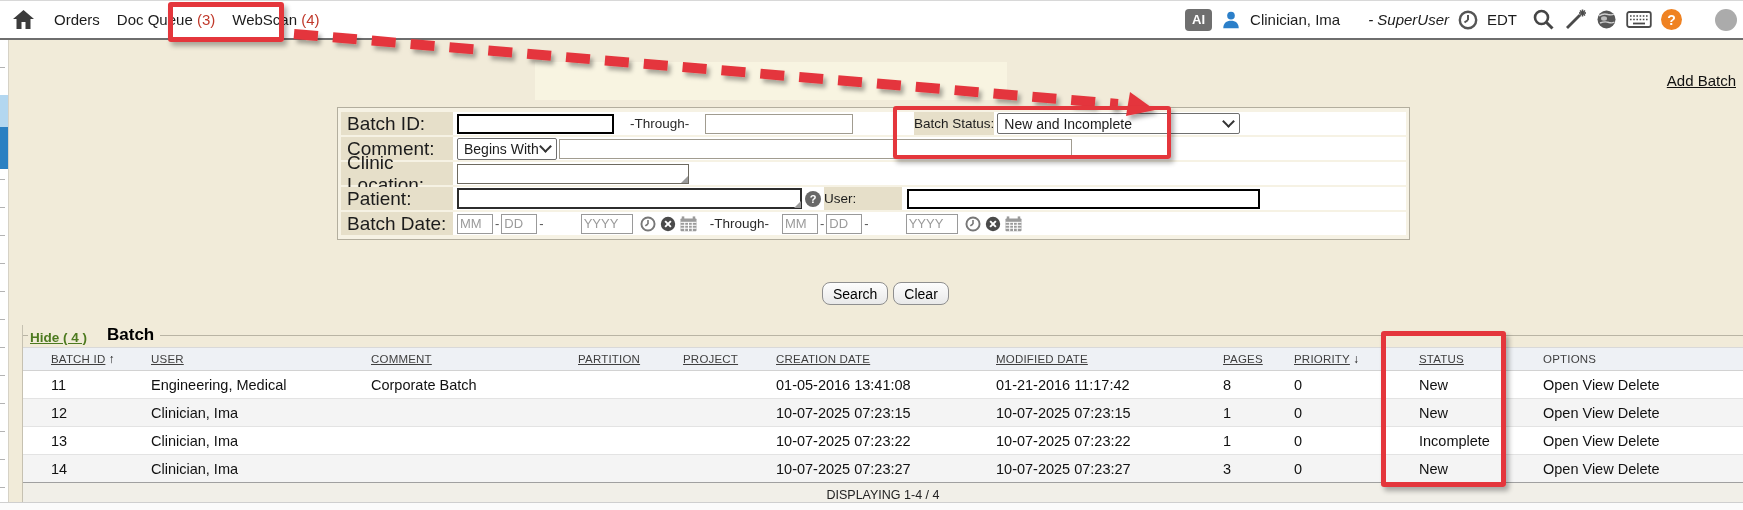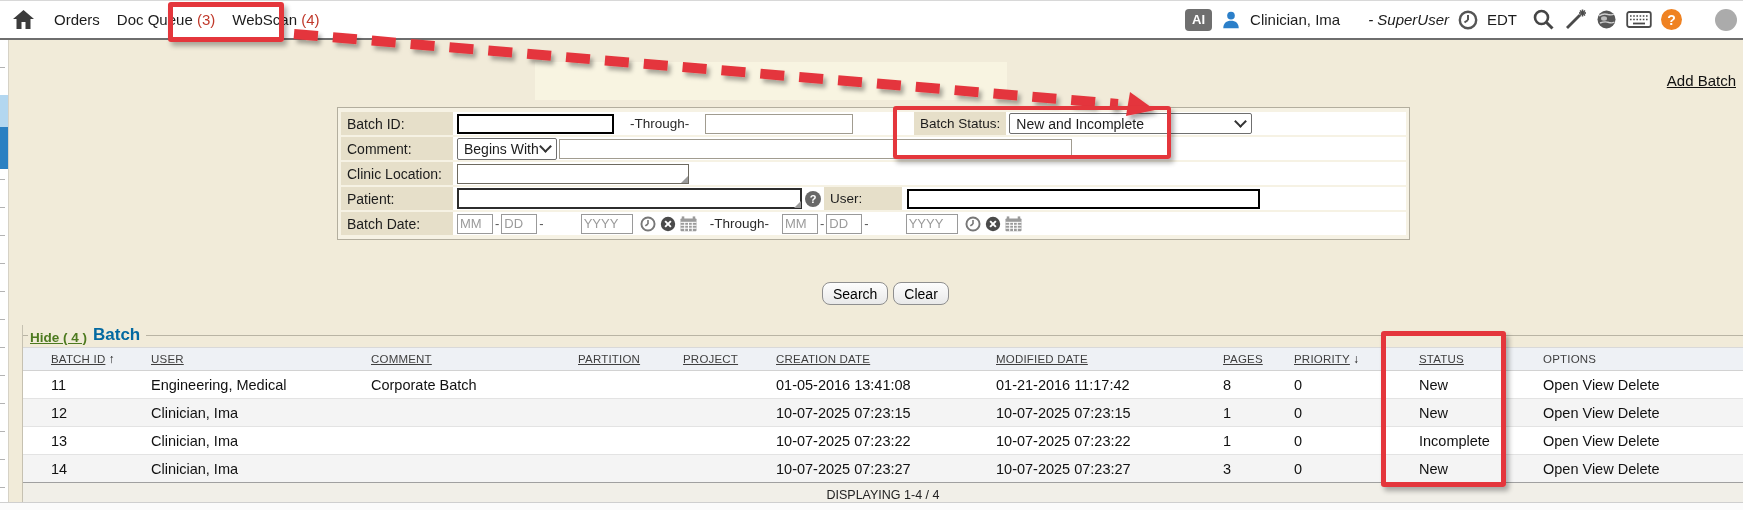--- a/index.html
+++ b/index.html
@@ -37,32 +37,32 @@
   .pale-strip{position:absolute;left:535px;top:62px;width:472px;height:38px;background:#f8f4e1;}
   .add-batch{position:absolute;right:7px;top:72px;font-size:15px;color:#111;
     text-decoration:underline;cursor:pointer;}
   
   .fieldset{position:absolute;left:337px;top:107px;width:1073px;height:133px;
     border:1px solid #b3ae9e;background:#f6f2e4;box-sizing:border-box;padding:4px 3px 3px 3px;}
   .legend{position:absolute;left:6px;top:-12px;background:#f1ebd9;padding:0 6px;
     font-size:17px;font-weight:bold;color:#4d7a1f;}
   .frow{position:relative;display:flex;align-items:stretch;background:#ffffff;height:23px;margin-bottom:2px;}
   .flabel{width:112px;flex:none;background:#e6dfc9;display:flex;align-items:center;
-    padding-left:6px;font-size:14px;box-sizing:border-box;}
+    padding-left:6px;font-size:19px;box-sizing:border-box;}
   .fbody{display:flex;align-items:center;padding-left:4px;flex:1;}
   .txt-inp{height:18px;border:1px solid #a19c90;font-family:"Liberation Sans",sans-serif;
     font-size:13.5px;padding:0 3px;background:#fff;}
   .focus2{border:2.5px solid #000;height:16px;}
   .through{font-size:13.5px;color:#2a2a2a;margin:0 16px;}
   .fake-select{background:#fff;border:1px solid #6f6f6f;border-radius:2px;height:22px;
     display:flex;align-items:center;box-sizing:border-box;padding:0 6px;font-size:14px;cursor:pointer;}
   .chev{width:7px;height:7px;border-right:2px solid #333;border-bottom:2px solid #333;
     transform:rotate(45deg);margin-left:auto;margin-top:-4px;flex:none;}
   .bs-cluster{position:absolute;left:573px;top:0;height:23px;display:flex;align-items:stretch;}
-  .bs-label{background:#e6dfc9;display:flex;align-items:center;padding:0 6px;font-size:13.5px;}
+  .bs-label{background:#e6dfc9;display:flex;align-items:center;padding:0 0;font-size:13.5px;}
   .grip-wrap{position:relative;display:flex;align-items:center;}
   .grip{position:absolute;right:1px;bottom:1px;width:0;height:0;
     border-left:7px solid transparent;border-bottom:7px solid #9a9a9a;pointer-events:none;}
   .date-inp{width:30px;height:18px;border:1px solid #9a9a9a;font-size:13px;padding:0 2px;
     font-family:"Liberation Sans",sans-serif;color:#333;}
   .date-inp.yyyy{width:46px;margin-left:35px;}
   .date-inp::placeholder{color:#9b9b9b;}
   .dsep{color:#555;margin:0 2px;font-size:13px;}
   .dicons{display:flex;align-items:center;gap:4px;margin-left:7px;}
   .help-small{width:16px;height:16px;border-radius:50%;background:#686868;color:#fff;
@@ -72,21 +72,21 @@
   .btn-row{position:absolute;left:822px;top:282px;display:flex;gap:5px;}
   .btn{font-family:"Liberation Sans",sans-serif;font-size:14px;padding:2px 10px;height:23px;
     background:linear-gradient(#fdfdfd,#e9e9e9);border:1px solid #8f8f8f;border-radius:8px;cursor:pointer;}
   
   .results{position:absolute;left:22px;top:325px;width:1721px;
     border-left:1px solid #c6c1b1;box-sizing:border-box;}
   .res-head{display:flex;align-items:flex-end;height:20px;}
   .res-line-pre{width:5px;border-top:1px solid #b9b4a4;margin-bottom:9px;}
   .hide-link{color:#4d7a1f;font-weight:bold;font-size:13.5px;text-decoration:underline;
     margin:0 2px;cursor:pointer;white-space:nowrap;}
-  .res-title{color:#0369a1;font-weight:bold;font-size:17px;margin-left:4px;white-space:nowrap;}
+  .res-title{color:#000000;font-weight:bold;font-size:17px;margin-left:18px;white-space:nowrap;}
   .res-line{flex:1;border-top:1px solid #b9b4a4;margin-bottom:9px;margin-left:6px;}
   table.grid{border-collapse:collapse;table-layout:fixed;width:1721px;margin-top:2px;background:#fff;}
   table.grid col.c0{width:128px}  table.grid col.c1{width:220px}
   table.grid col.c2{width:207px}  table.grid col.c3{width:105px}
   table.grid col.c4{width:93px}   table.grid col.c5{width:220px}
   table.grid col.c6{width:227px}  table.grid col.c7{width:71px}
   table.grid col.c8{width:125px}  table.grid col.c9{width:124px}
   table.grid col.c10{width:201px}
   .grid th{background:#eef1f5;font-weight:normal;font-size:11.5px;color:#3f3f3f;
     text-align:left;height:22px;padding:0;border-top:1px solid #d9d9d9;border-bottom:1px solid #d2d2d2;

